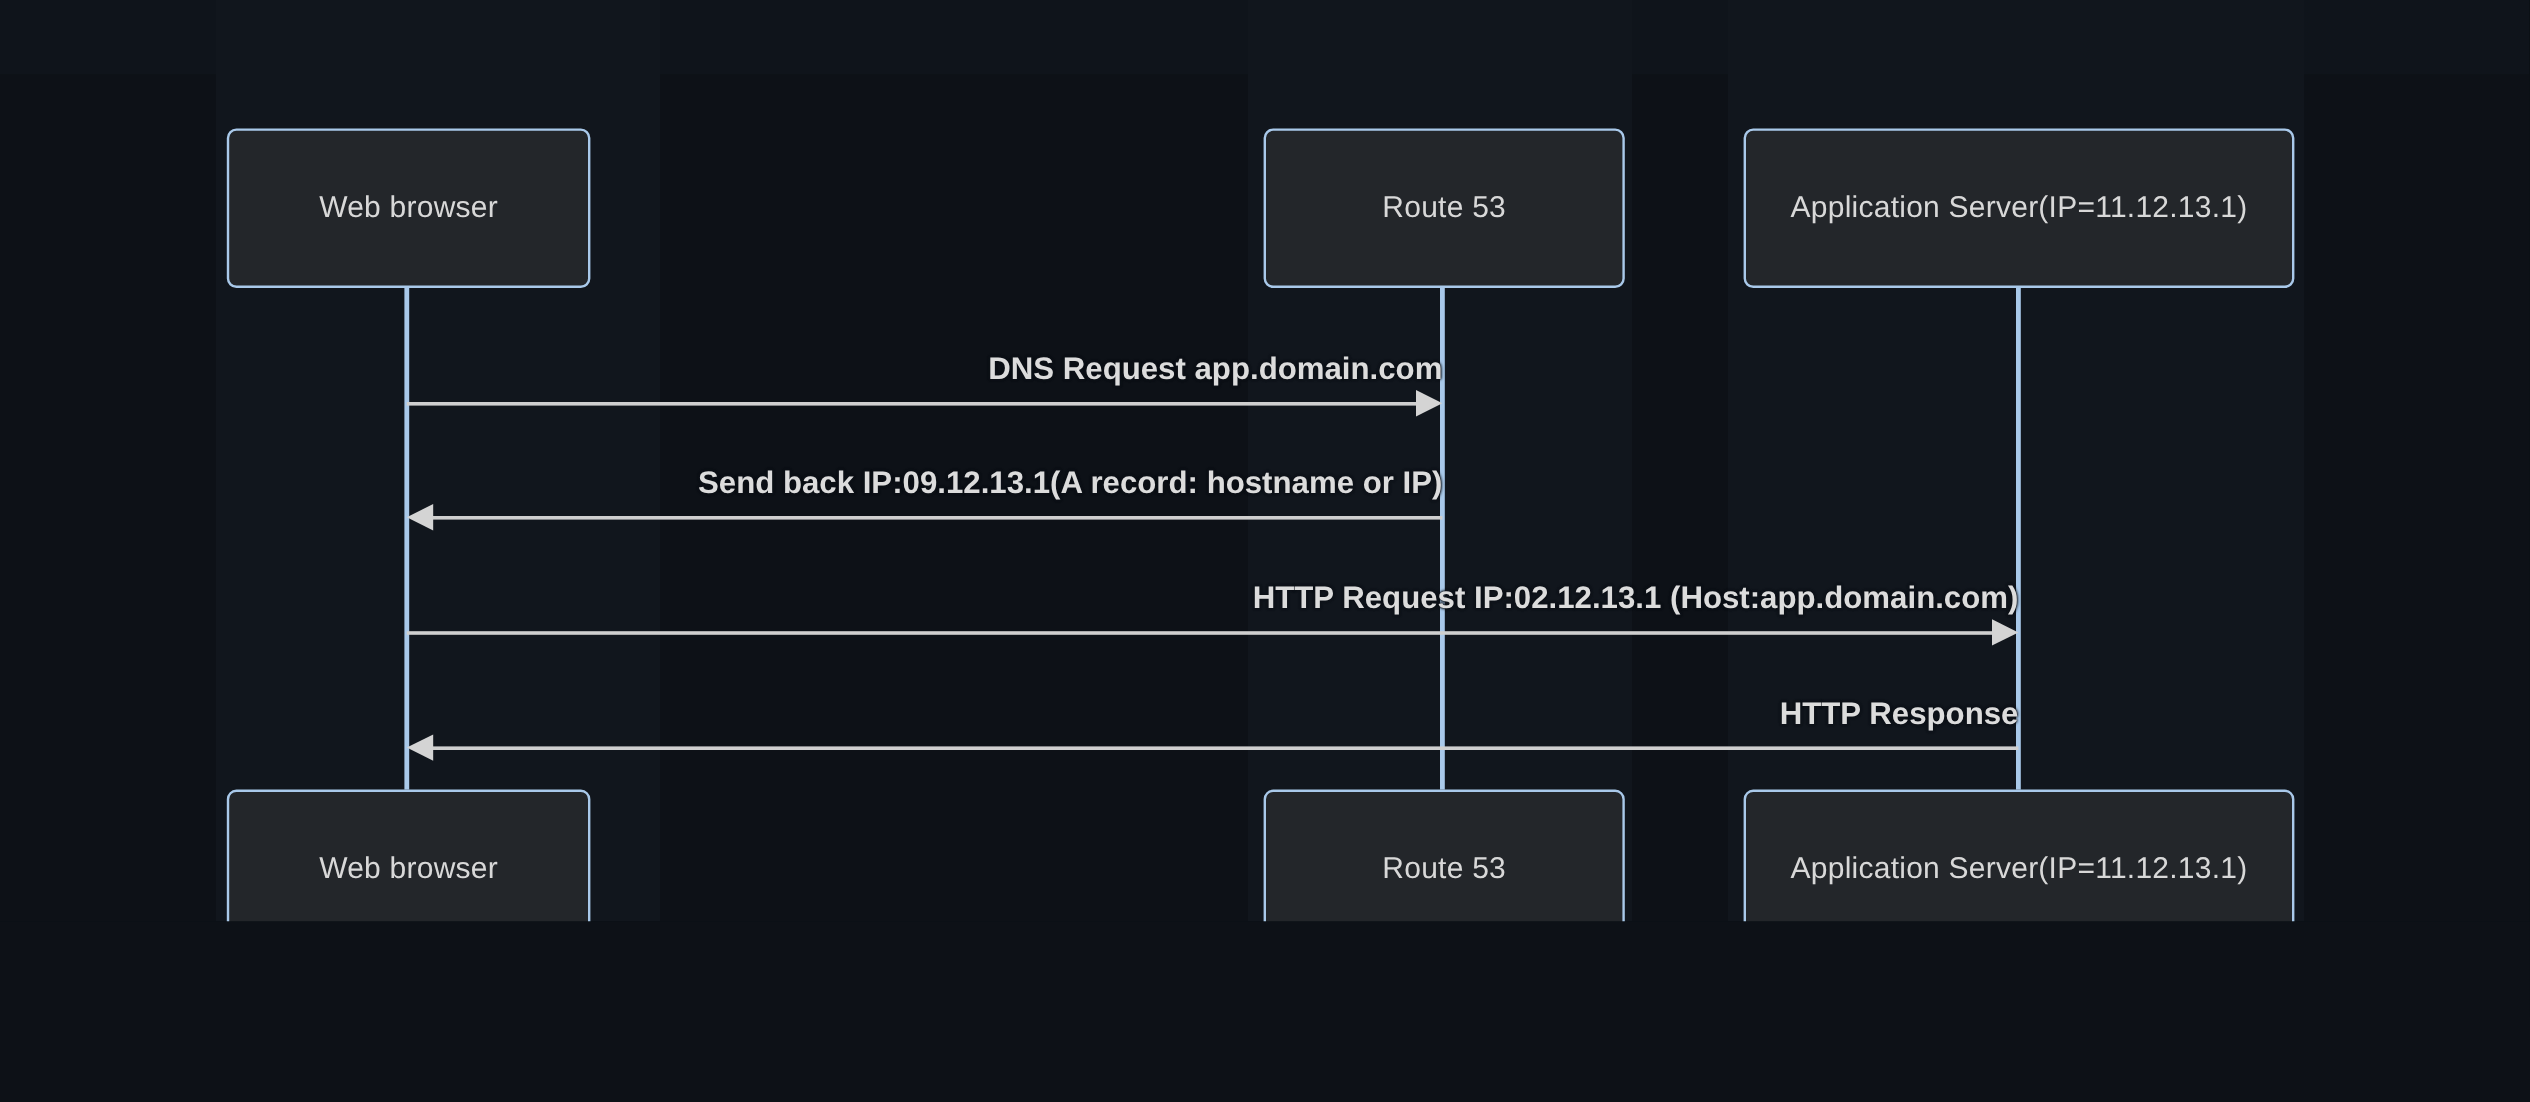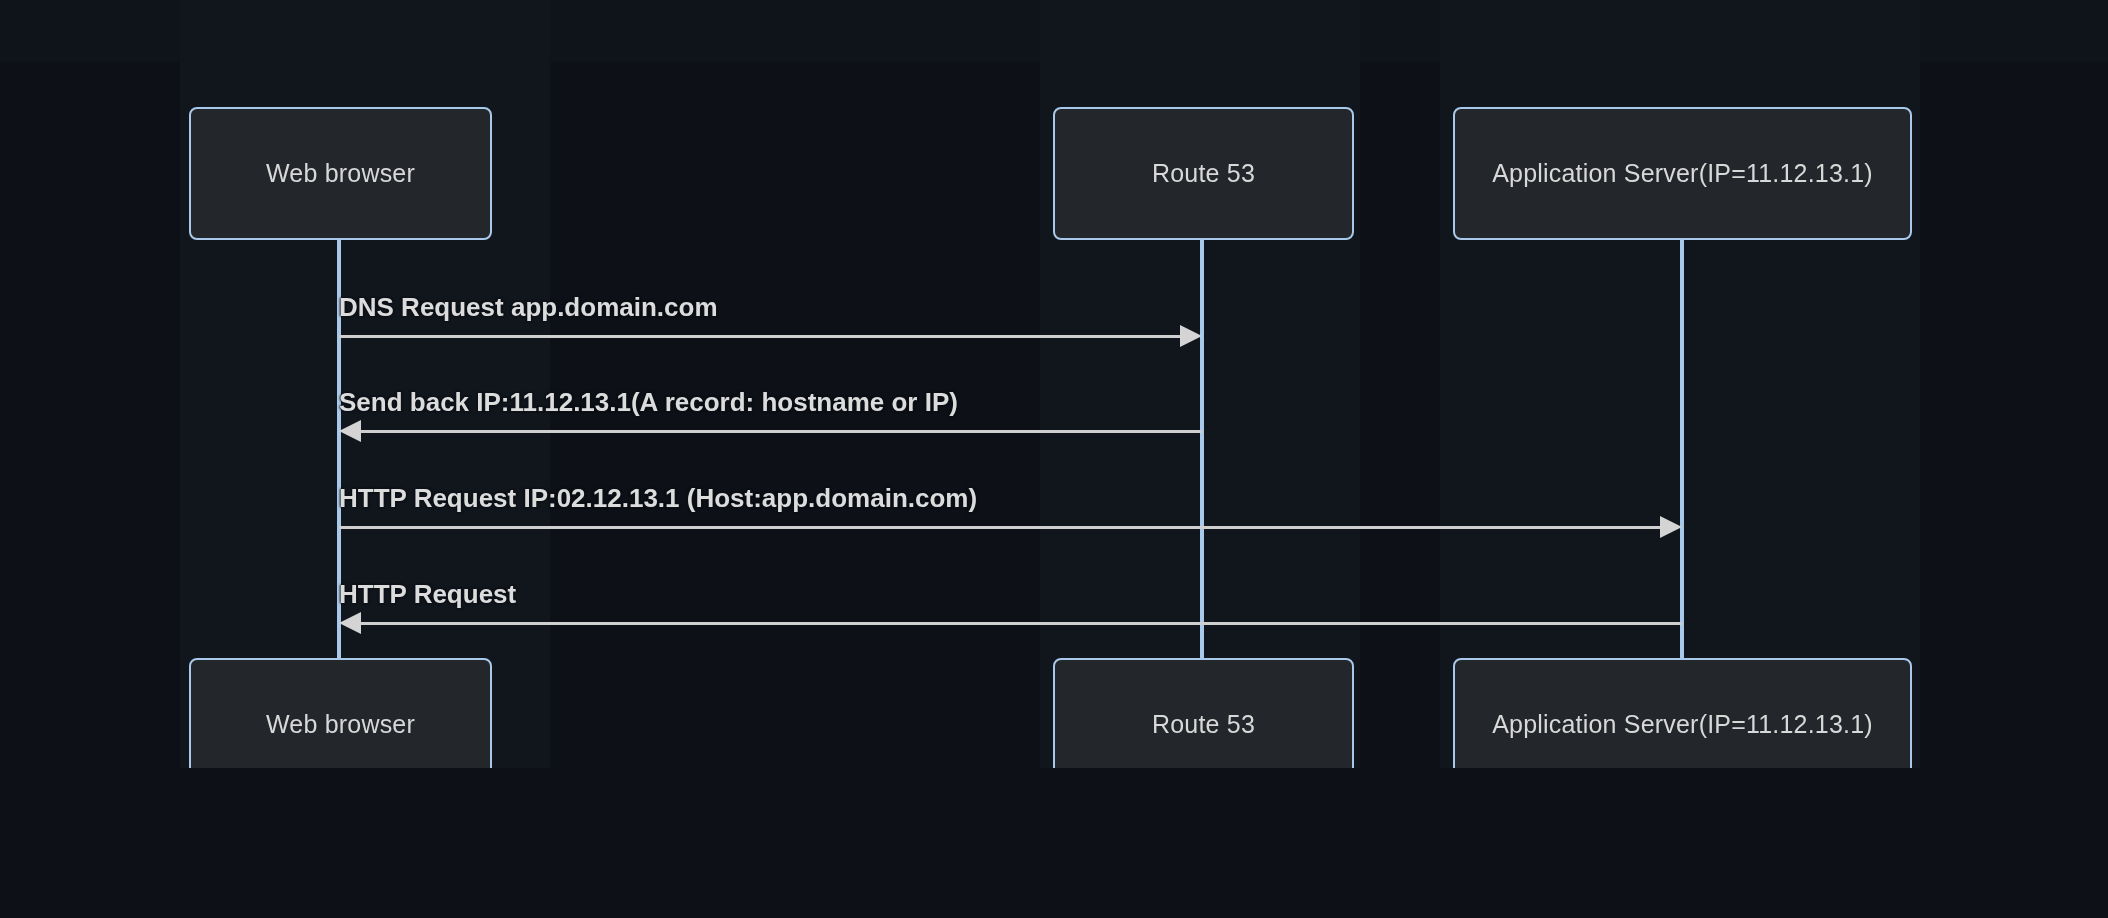--- a/index.html
+++ b/index.html
@@ -67,21 +67,21 @@
   .msg-line {
     position: absolute;
     height: 3px;
     background: #cfcfcf;
     top: 0;
   }
   .msg-label {
     position: absolute;
     bottom: 12px;
     width: 100%;
-    text-align: left;
+    text-align: right;
     color: #dcdcdc;
     font-size: 26px;
     font-weight: bold;
     white-space: nowrap;
     text-shadow: 0 0 2px #0d1117, 0 0 2px #0d1117, 0 0 3px #0d1117;
   }
   .arrow-head {
     position: absolute;
     width: 0;
     height: 0;
@@ -123,33 +123,33 @@
     <span>Application Server(IP=11.12.13.1)</span>
   </div>
 
   <div class="message" id="msg-0" style="left: 339px; top: 335px; width: 863px;">
     <div class="msg-label">DNS Request app.domain.com</div>
     <div class="msg-line" style="left: 0px; width: 843px;"></div>
     <div class="arrow-head right" style="left: 841px;"></div>
   </div>
 
   <div class="message" id="msg-1" style="left: 339px; top: 430px; width: 863px;">
-    <div class="msg-label">Send back IP:11.12.13.1(A record: hostname or IP)</div>
+    <div class="msg-label">Send back IP:09.12.13.1(A record: hostname or IP)</div>
     <div class="msg-line" style="left: 20px; width: 843px;"></div>
     <div class="arrow-head left" style="left: 0px;"></div>
   </div>
 
   <div class="message" id="msg-2" style="left: 339px; top: 526px; width: 1343px;">
     <div class="msg-label">HTTP Request IP:02.12.13.1 (Host:app.domain.com)</div>
     <div class="msg-line" style="left: 0px; width: 1323px;"></div>
     <div class="arrow-head right" style="left: 1321px;"></div>
   </div>
 
   <div class="message" id="msg-3" style="left: 339px; top: 622px; width: 1343px;">
-    <div class="msg-label">HTTP Request</div>
+    <div class="msg-label">HTTP Response</div>
     <div class="msg-line" style="left: 20px; width: 1323px;"></div>
     <div class="arrow-head left" style="left: 0px;"></div>
   </div>
 
   <div class="participant" id="p-bot-0" style="left: 189px; top: 658px; width: 303px; height: 133px;">
     <span>Web browser</span>
   </div>
   <div class="participant" id="p-bot-1" style="left: 1053px; top: 658px; width: 301px; height: 133px;">
     <span>Route 53</span>
   </div>

